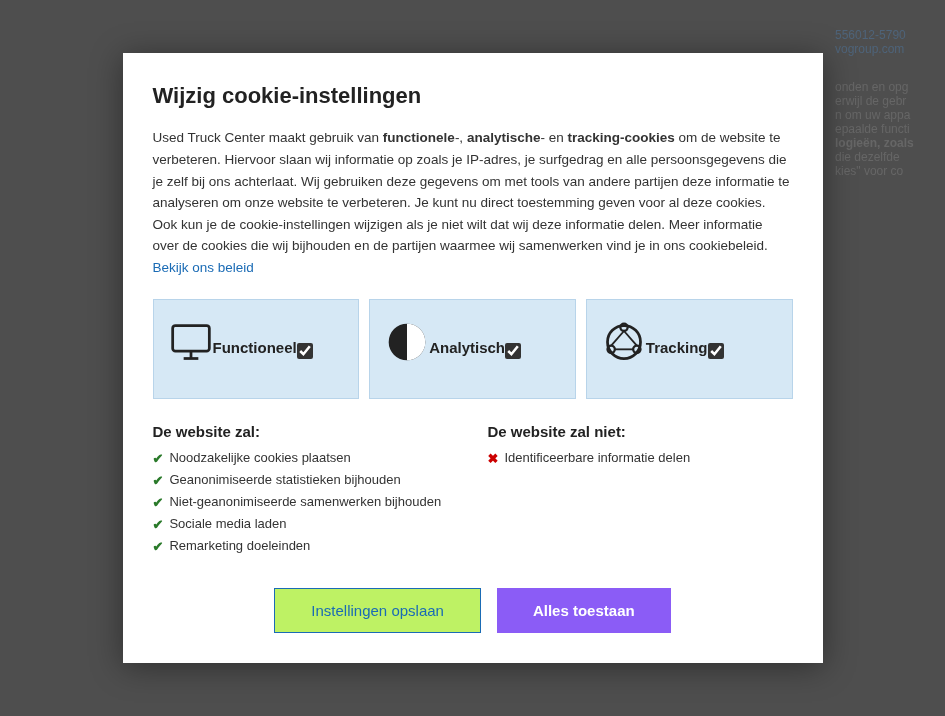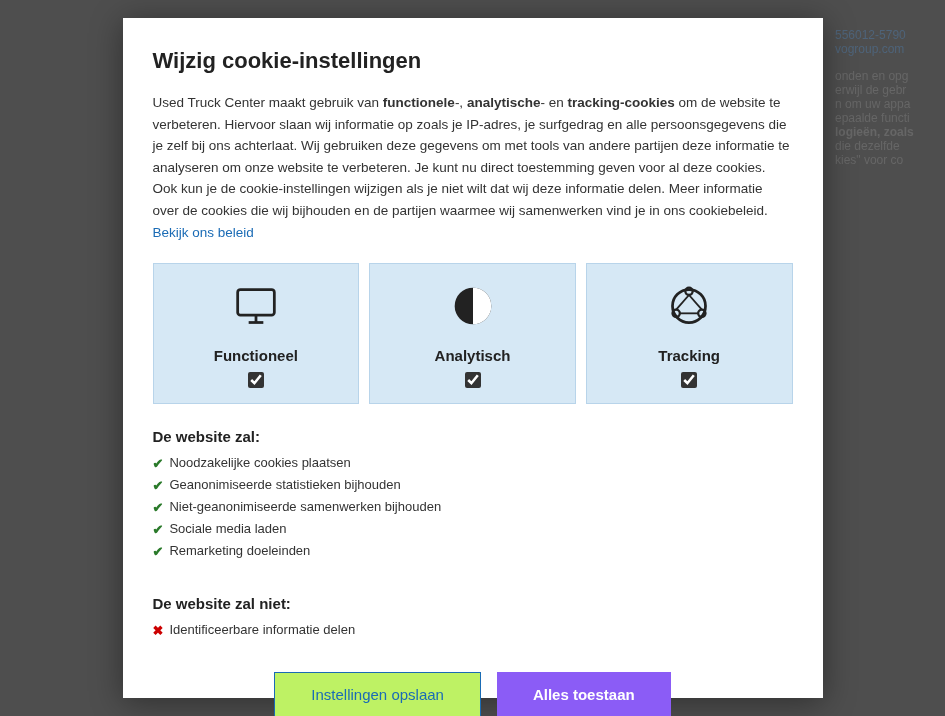--- a/index.html
+++ b/index.html
@@ -117,21 +117,21 @@
       gap: 10px;
       margin-bottom: 24px;
     }
 
     .cookie-category {
       flex: 1;
       background: #d6e8f5;
       border: 1px solid #b8d4ea;
       padding: 20px 15px 15px;
       display: flex;
-      flex-direction: column;
+      flex-direction: row;
       align-items: center;
       text-align: center;
     }
 
     .cookie-category-icon {
       font-size: 36px;
       margin-bottom: 10px;
       color: #222;
     }
 
@@ -146,21 +146,20 @@
       width: 16px;
       height: 16px;
       accent-color: #333;
     }
 
     
     .info-section {
       display: flex;
       gap: 30px;
       margin-bottom: 28px;
-      flex-direction: column;
     }
 
     .info-col {
       flex: 1;
     }
 
     .info-col-title {
       font-size: 15px;
       font-weight: bold;
       margin-bottom: 10px;
@@ -233,21 +232,21 @@
 <body>
 
 <div class="bg-page">
   <div class="bg-content">
     <div class="bg-text-lines">
       <span style="display:block; height: 220px;"></span>
     </div>
     <div class="bg-right-panel">
       <div style="color:#4a90d9; font-size:12px;">556012-5790</div>
       <div style="color:#4a90d9; font-size:12px;">vogroup.com</div>
-      <div style="color:#999; font-size:12px; margin-top:13px;">onden en opg</div>
+      <div style="color:#999; font-size:12px; margin-top:24px;">onden en opg</div>
       <div style="color:#999; font-size:12px;">erwijl de gebr</div>
       <div style="color:#999; font-size:12px;">n om uw appa</div>
       <div style="color:#999; font-size:12px;">epaalde functi</div>
       <div style="color:#999; font-size:12px;font-weight:bold;">logieën, zoals</div>
       <div style="color:#999; font-size:12px;">die dezelfde</div>
       <div style="color:#999; font-size:12px;">kies" voor co</div>
     </div>
     <button class="bg-bottom-btn" style="position:relative; margin-top: 300px;">ONTDEK MEER</button>
   </div>
 </div>

